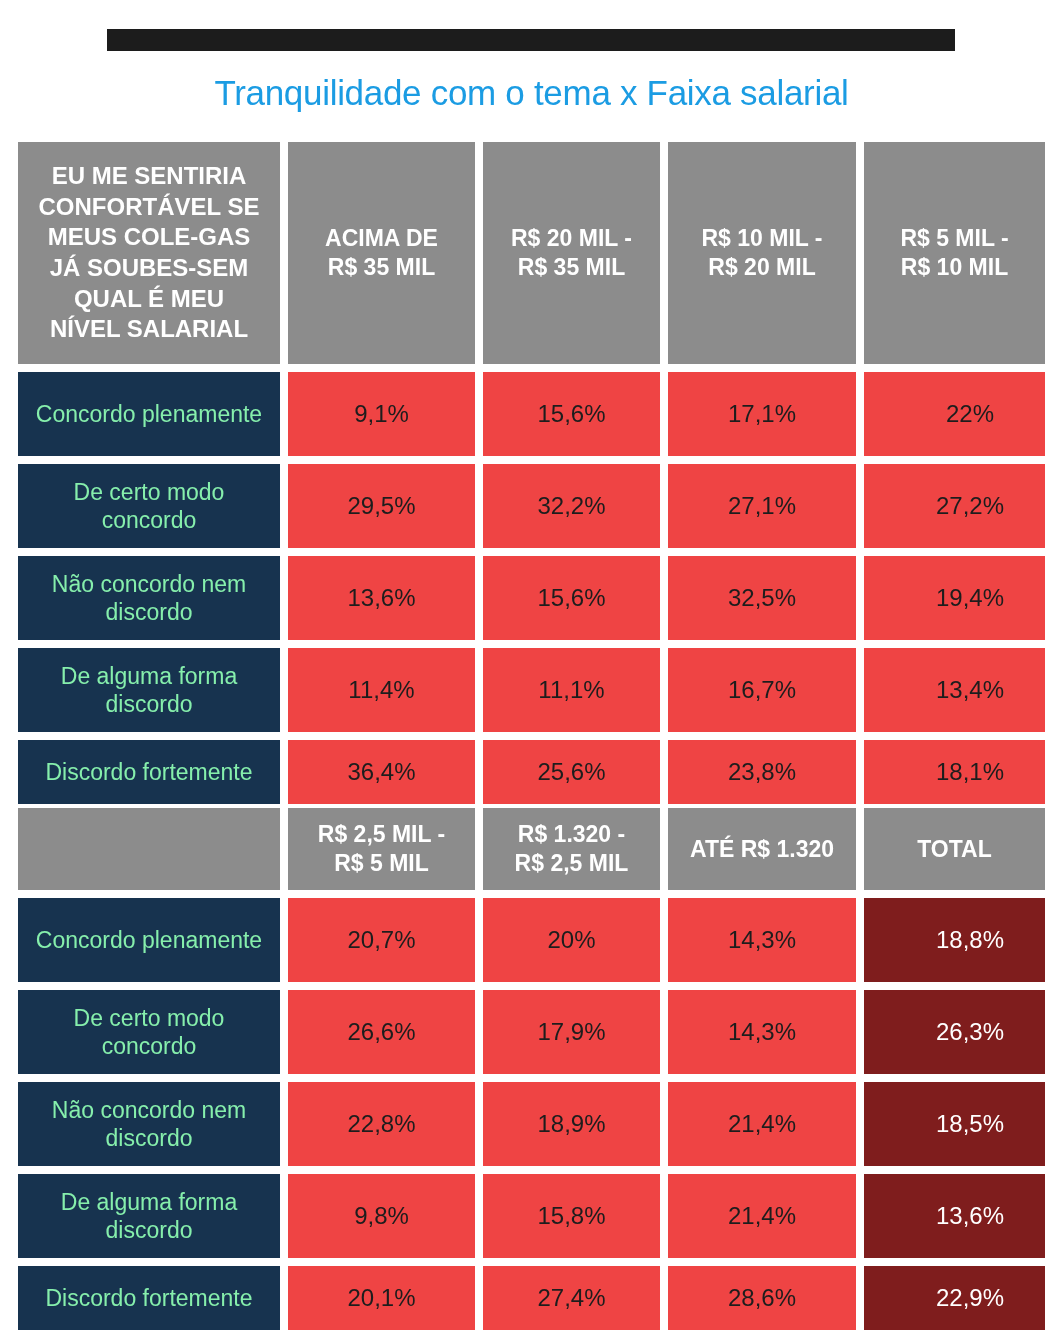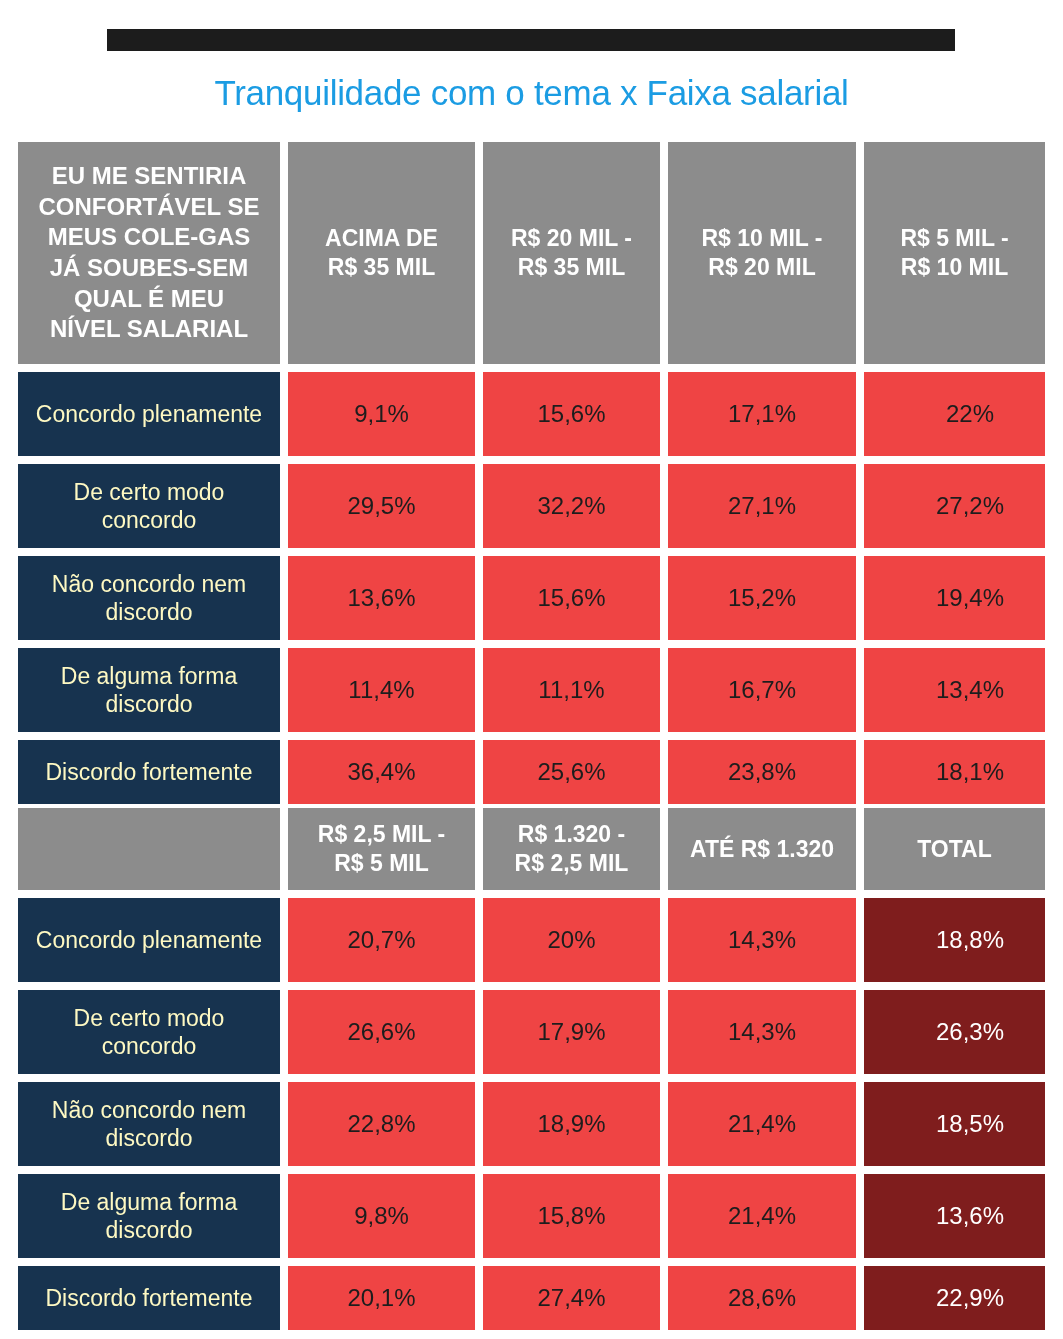--- a/index.html
+++ b/index.html
@@ -84,21 +84,21 @@
     padding: 4px 20px;
     line-height: 1.25;
   }
   #table-one .header-row .hdr { height: 222px; font-size: 23px; }
   #table-one .header-row .c0 { font-size: 24px; line-height: 1.28; }
   #table-two .header-row .hdr { height: 82px; font-size: 23px; }
 
   
   .rowlabel {
     background: #17334f;
-    color: #fef9c3;
+    color: #86efac;
     display: flex;
     align-items: center;
     justify-content: center;
     text-align: center;
     box-sizing: border-box;
     padding: 4px 10px;
     font-size: 23px;
     font-weight: 400;
     line-height: 1.22;
   }
@@ -157,21 +157,21 @@
       <div class="cell c1">29,5%</div>
       <div class="cell c2">32,2%</div>
       <div class="cell c3">27,1%</div>
       <div class="cell c4">27,2%</div>
     </div>
 
     <div class="trow data-row">
       <div class="rowlabel c0">Não concordo nem discordo</div>
       <div class="cell c1">13,6%</div>
       <div class="cell c2">15,6%</div>
-      <div class="cell c3">15,2%</div>
+      <div class="cell c3">32,5%</div>
       <div class="cell c4">19,4%</div>
     </div>
 
     <div class="trow data-row">
       <div class="rowlabel c0">De alguma forma discordo</div>
       <div class="cell c1">11,4%</div>
       <div class="cell c2">11,1%</div>
       <div class="cell c3">16,7%</div>
       <div class="cell c4">13,4%</div>
     </div>

